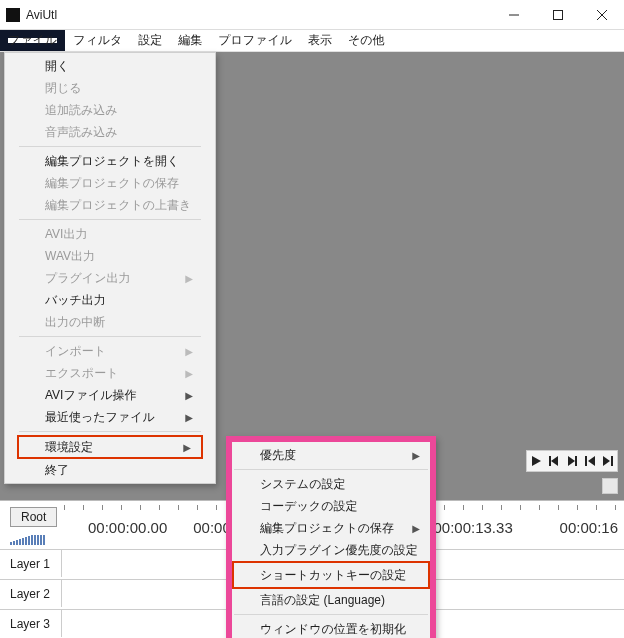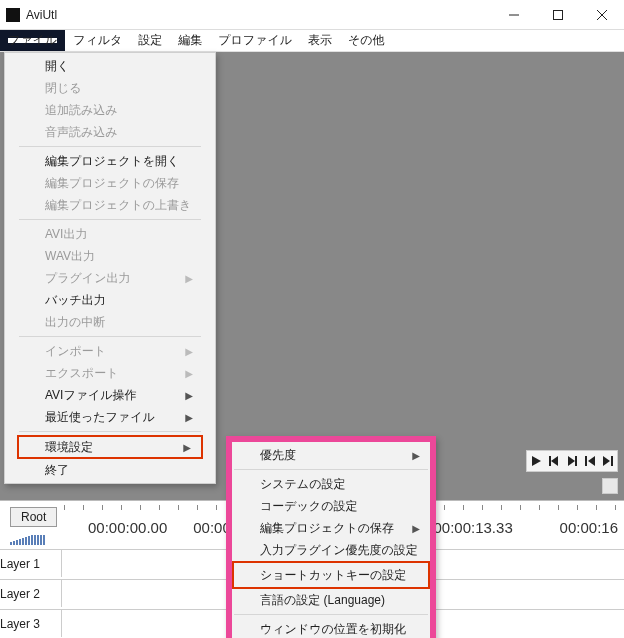--- a/index.html
+++ b/index.html
@@ -40,21 +40,21 @@
 .root-btn { position: absolute; top: 6px; left: 10px; padding: 2px 10px; border: 1px solid #999; background: #f0f0f0; color: #222; }
 .ruler { position: absolute; top: 4px; left: 62px; right: 6px; height: 38px; }
 .ruler .ticks { position: absolute; top: 0; left: 0; right: 0; height: 12px; display: flex; justify-content: space-between; padding: 0 2px; }
 .ruler .ticks span { width: 1px; height: 5px; background: #888; display: inline-block; }
 .ruler .labels { position: absolute; top: 14px; left: 0; right: 0; display: flex; }
 .ruler .labels span { width: 170px; color: #333; font-size: 15px; text-align: right; }
 .ruler .zoom { position: absolute; top: 30px; left: -52px; width: 45px; height: 10px; }
 .ruler .zoom .bars { display: flex; gap: 1px; height: 10px; align-items: flex-end; }
 .ruler .zoom .bars i { width: 2px; background: #5a7fb8; display: inline-block; }
 .layer-row { position: absolute; left: 0; right: 0; height: 28px; border-top: 1px solid #ccc; display: flex; align-items: center; }
-.layer-row .label { width: 62px; color: #222; border-right: 1px solid #ccc; height: 100%; display: flex; align-items: center; }
+.layer-row .label { width: 62px; padding-left: 10px; color: #222; border-right: 1px solid #ccc; height: 100%; display: flex; align-items: center; }
 .layer-row .track { flex: 1; height: 100%; background: #fff; }
 #layer1 { top: 48px; } #layer2 { top: 78px; } #layer3 { top: 108px; }
 </style>
 </head>
 <body>
 
 <div class="titlebar">
   <div class="app-icon"></div>
   <div class="titlebar-text">AviUtl</div>
   <div class="win-btn">

